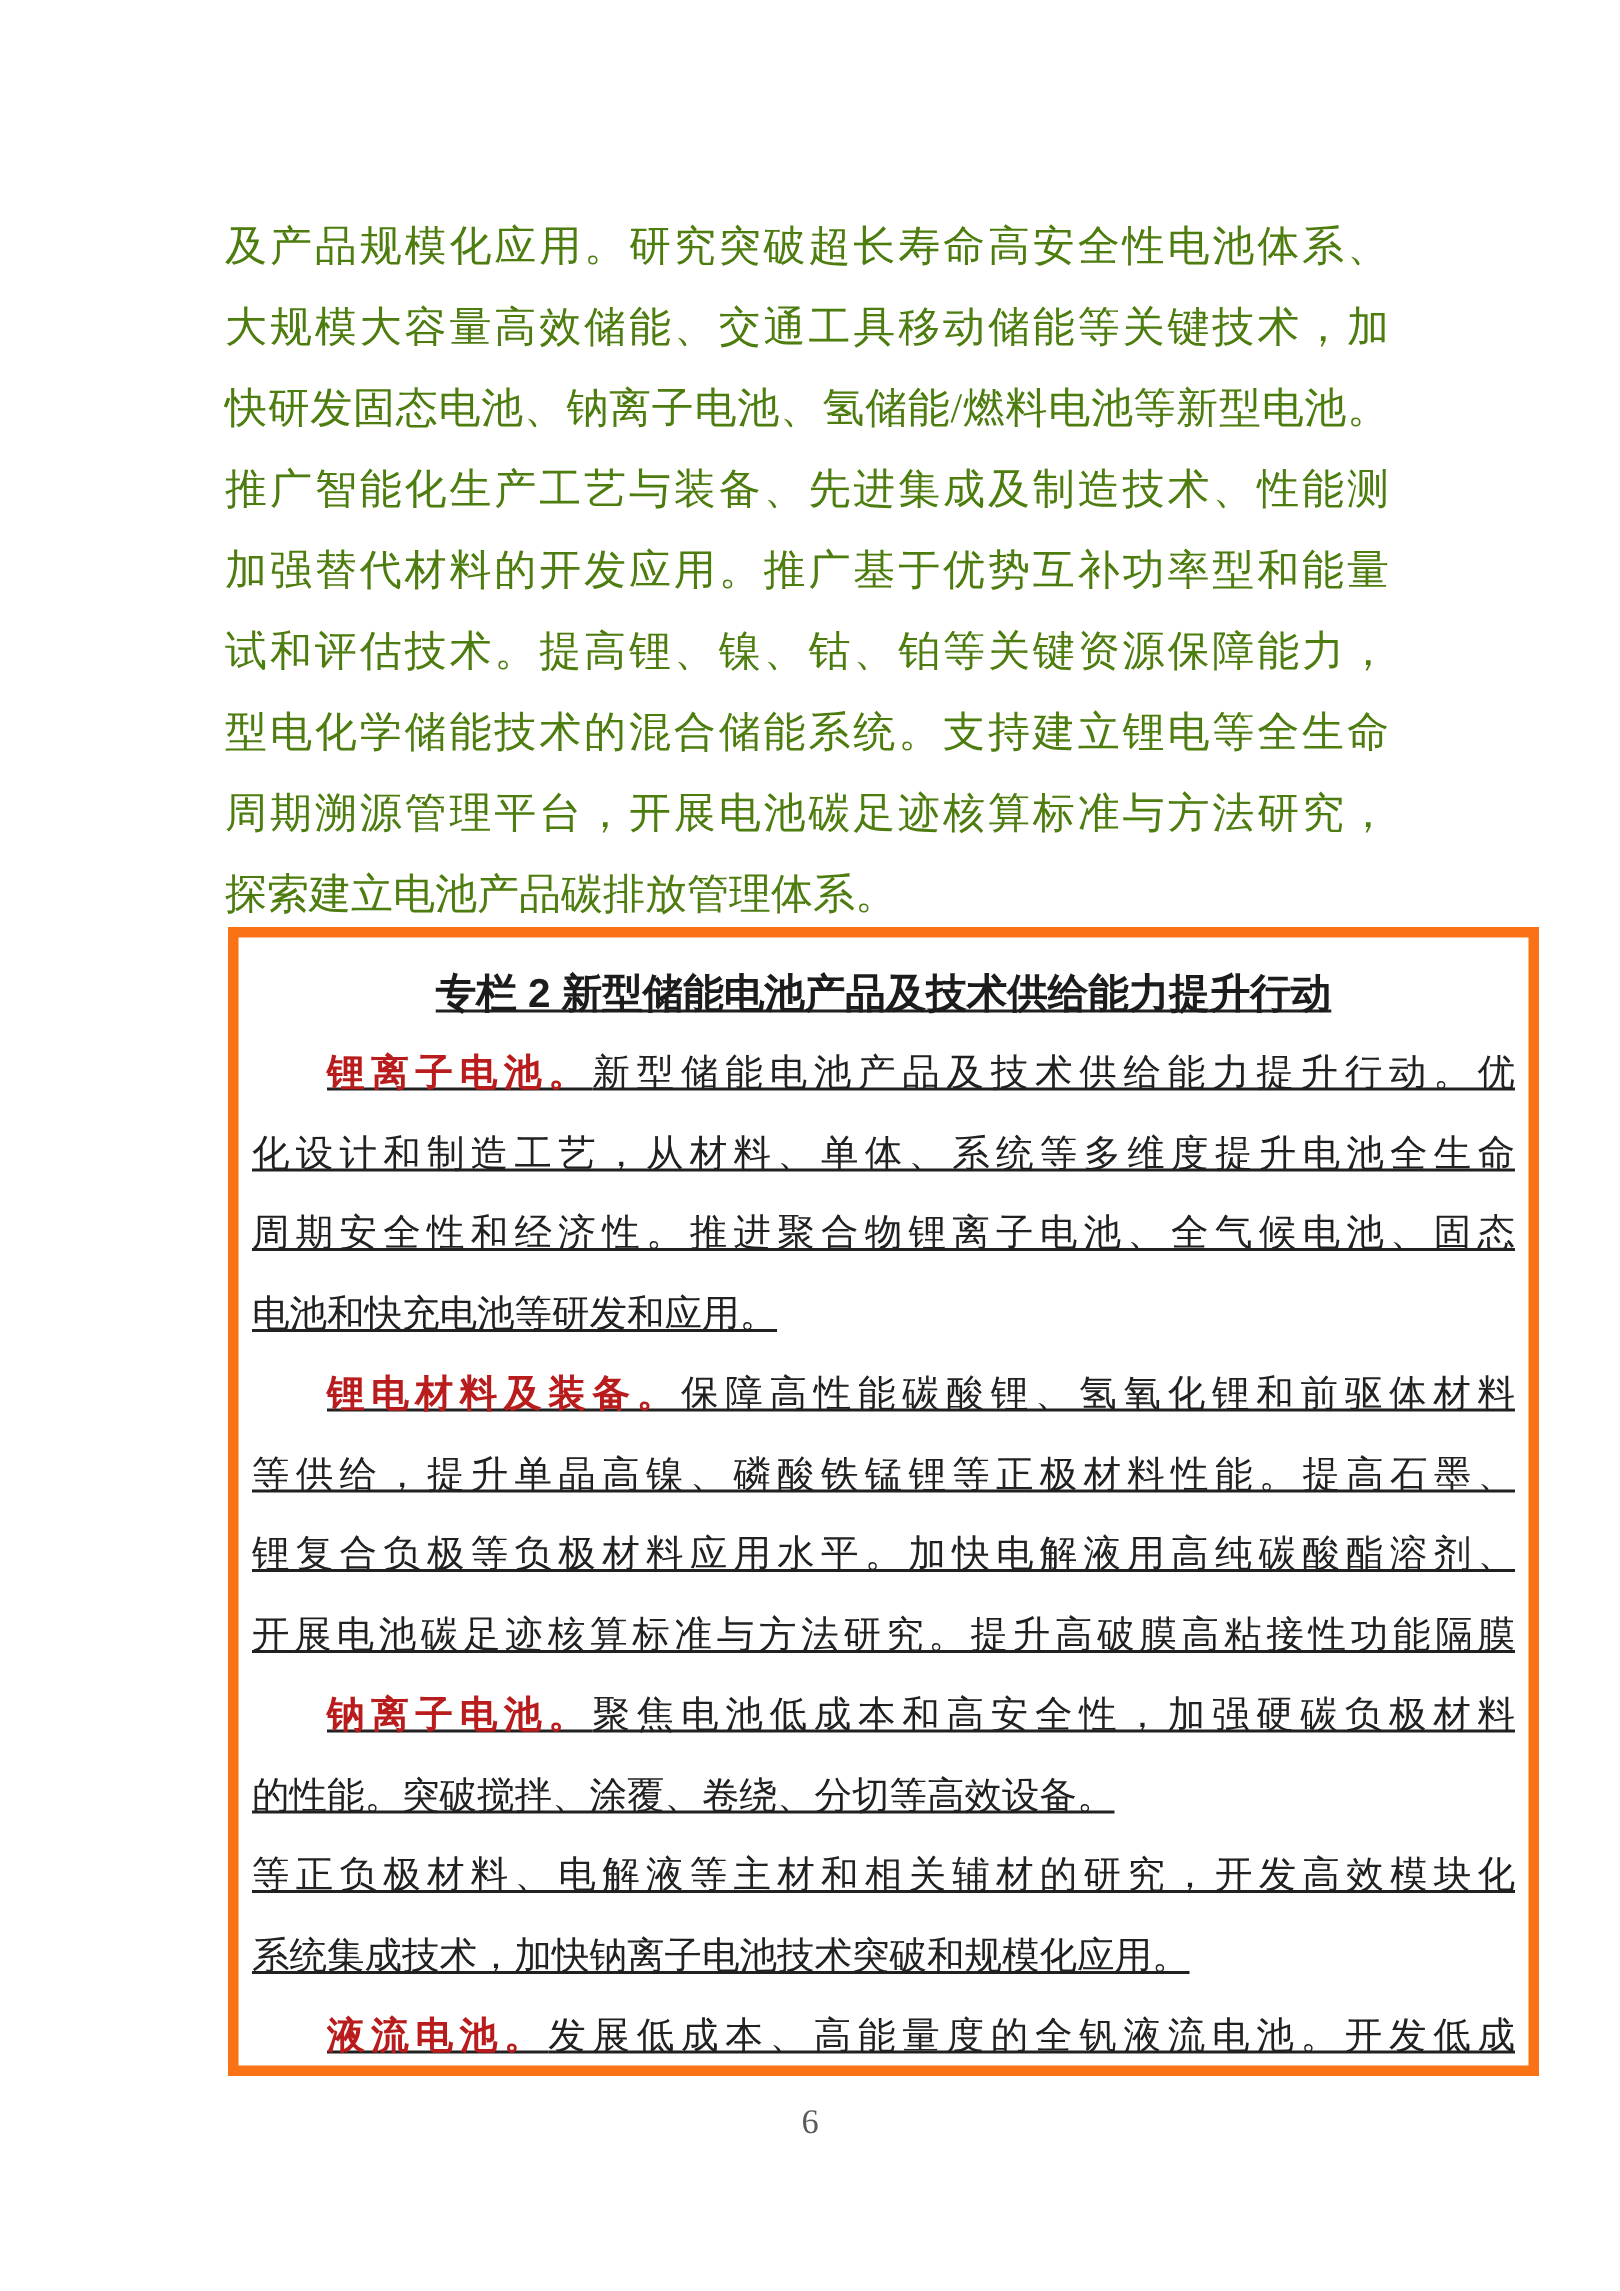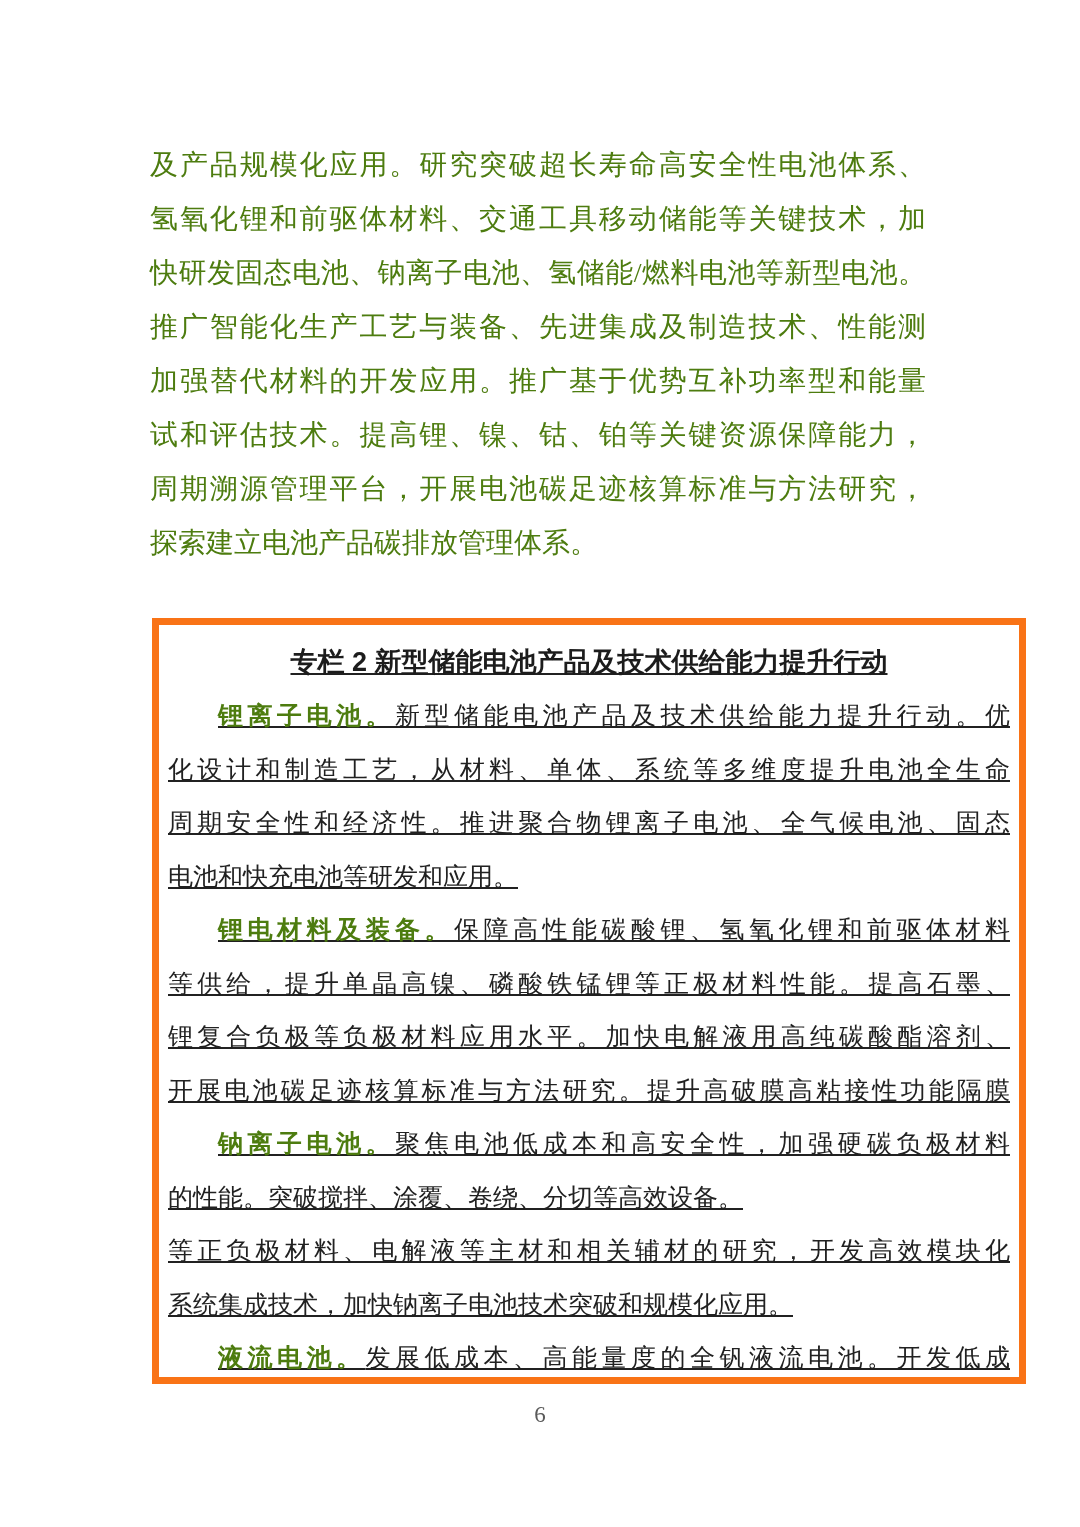--- a/index.html
+++ b/index.html
@@ -53,45 +53,46 @@
   }
   .pline {
     font-size: 25px;
     line-height: 53.5px;
     height: 53.5px;
     color: #212121;
   }
   .lead {
     font-weight: bold;
     font-family: "Liberation Sans", "DejaVu Sans", sans-serif;
-    color: #4d7c0f;
+    color: #b91c1c;
   }
   .pagenum {
     position: absolute;
     top: 1402px;
     left: 0;
     width: 100%;
     text-align: center;
     font-size: 23px;
     color: #5a5a5a;
     font-family: "Liberation Serif", "DejaVu Serif", serif;
   }
 </style>
 </head>
 <body>
 
 <div class="page">
 
   <div class="body-text">
     <div class="bline j">及产品规模化应用。研究突破超长寿命高安全性电池体系、</div>
-    <div class="bline j">氢氧化锂和前驱体材料、交通工具移动储能等关键技术，加</div>
+    <div class="bline j">大规模大容量高效储能、交通工具移动储能等关键技术，加</div>
     <div class="bline j">快研发固态电池、钠离子电池、氢储能/燃料电池等新型电池。</div>
     <div class="bline j">推广智能化生产工艺与装备、先进集成及制造技术、性能测</div>
     <div class="bline j">加强替代材料的开发应用。推广基于优势互补功率型和能量</div>
     <div class="bline j">试和评估技术。提高锂、镍、钴、铂等关键资源保障能力，</div>
+    <div class="bline j">型电化学储能技术的混合储能系统。支持建立锂电等全生命</div>
     <div class="bline j">周期溯源管理平台，开展电池碳足迹核算标准与方法研究，</div>
     <div class="bline">探索建立电池产品碳排放管理体系。</div>
   </div>
 
   <div class="panel">
     <div class="panel-title">专栏 2 新型储能电池产品及技术供给能力提升行动</div>
 
     <div class="pline j indent"><span class="lead">锂离子电池。</span><span>新型储能电池产品及技术供给能力提升行动。优</span></div>
     <div class="pline j">化设计和制造工艺，从材料、单体、系统等多维度提升电池全生命</div>
     <div class="pline j">周期安全性和经济性。推进聚合物锂离子电池、全气候电池、固态</div>

